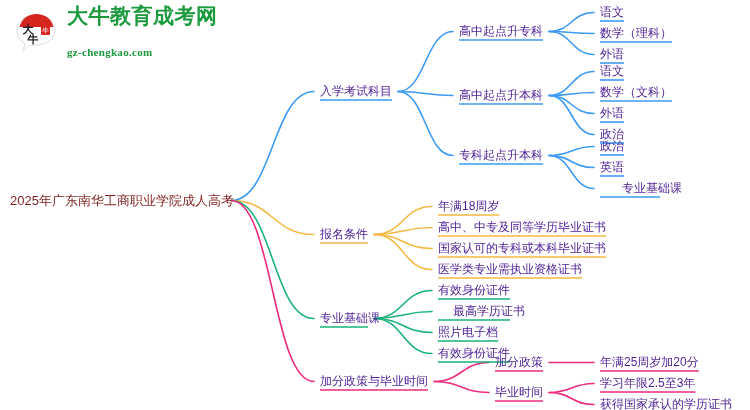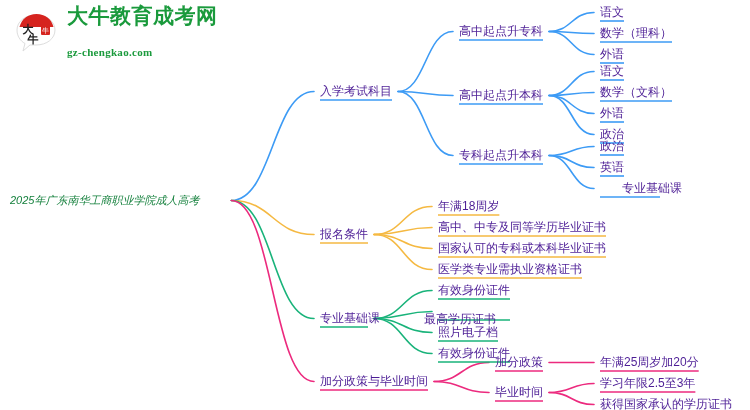--- a/index.html
+++ b/index.html
@@ -21,21 +21,21 @@
   .logo-en{font-size:11px;font-weight:bold;color:#1a9a3c;letter-spacing:0.3px;margin-top:20px;white-space:nowrap;}
 
   
   .node{
     position:absolute;
     white-space:nowrap;
     color:#4c1d95;
     font-size:12px;
     line-height:15px;
   }
-  .node-root{font-size:11px;color:#15803d;font-style:italic;}
+  .node-root{font-size:13px;color:#7f1d1d;}
   .node-leaf{font-size:12px;}
   .node-mid{font-size:12px;}
 </style>
 </head>
 <body>
 
 <div class="logo">
   <div class="logo-mark">
     <svg width="46" height="44" viewBox="0 0 46 44" xmlns="http://www.w3.org/2000/svg">
 
@@ -139,21 +139,21 @@
     <div class="node node-leaf" style="left: 600px; top: 139px;">政治</div>
     <div class="node node-leaf" style="left: 600px; top: 160px;">英语</div>
     <div class="node node-leaf" style="left: 600px; top: 181px; margin-left: 22px;">专业基础课</div>
     <div class="node node-mid" style="left: 320px; top: 227px;">报名条件</div>
     <div class="node node-leaf" style="left: 438px; top: 199px;">年满18周岁</div>
     <div class="node node-leaf" style="left: 438px; top: 220px; text-align: right;">高中、中专及同等学历毕业证书</div>
     <div class="node node-leaf" style="left: 438px; top: 241px;">国家认可的专科或本科毕业证书</div>
     <div class="node node-leaf" style="left: 438px; top: 262px;">医学类专业需执业资格证书</div>
     <div class="node node-mid" style="left: 320px; top: 311px;">专业基础课</div>
     <div class="node node-leaf" style="left: 438px; top: 283px;">有效身份证件</div>
-    <div class="node node-leaf" style="left: 424px; top: 304px; margin-top: 8px;">最高学历证书</div>
+    <div class="node node-leaf" style="left: 453px; top: 304px;">最高学历证书</div>
     <div class="node node-leaf" style="left: 438px; top: 325px;">照片电子档</div>
     <div class="node node-leaf" style="left: 438px; top: 346px;">有效身份证件</div>
     <div class="node node-mid" style="left: 320px; top: 374px;">加分政策与毕业时间</div>
     <div class="node node-mid" style="left: 495px; top: 355px;">加分政策</div>
     <div class="node node-leaf" style="left: 600px; top: 355px;">年满25周岁加20分</div>
     <div class="node node-mid" style="left: 495px; top: 385px;">毕业时间</div>
     <div class="node node-leaf" style="left: 600px; top: 376px;">学习年限2.5至3年</div>
     <div class="node node-leaf" style="left: 600px; top: 397px;">获得国家承认的学历证书</div>
   </div>
 

